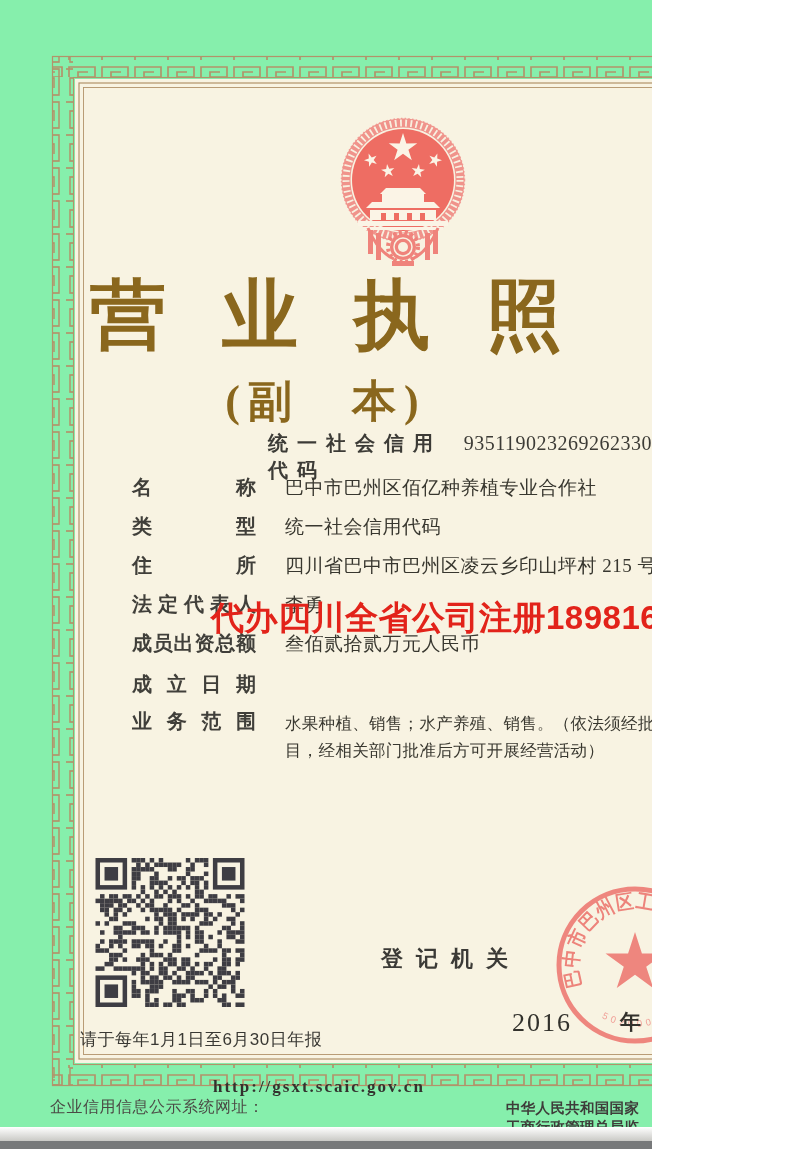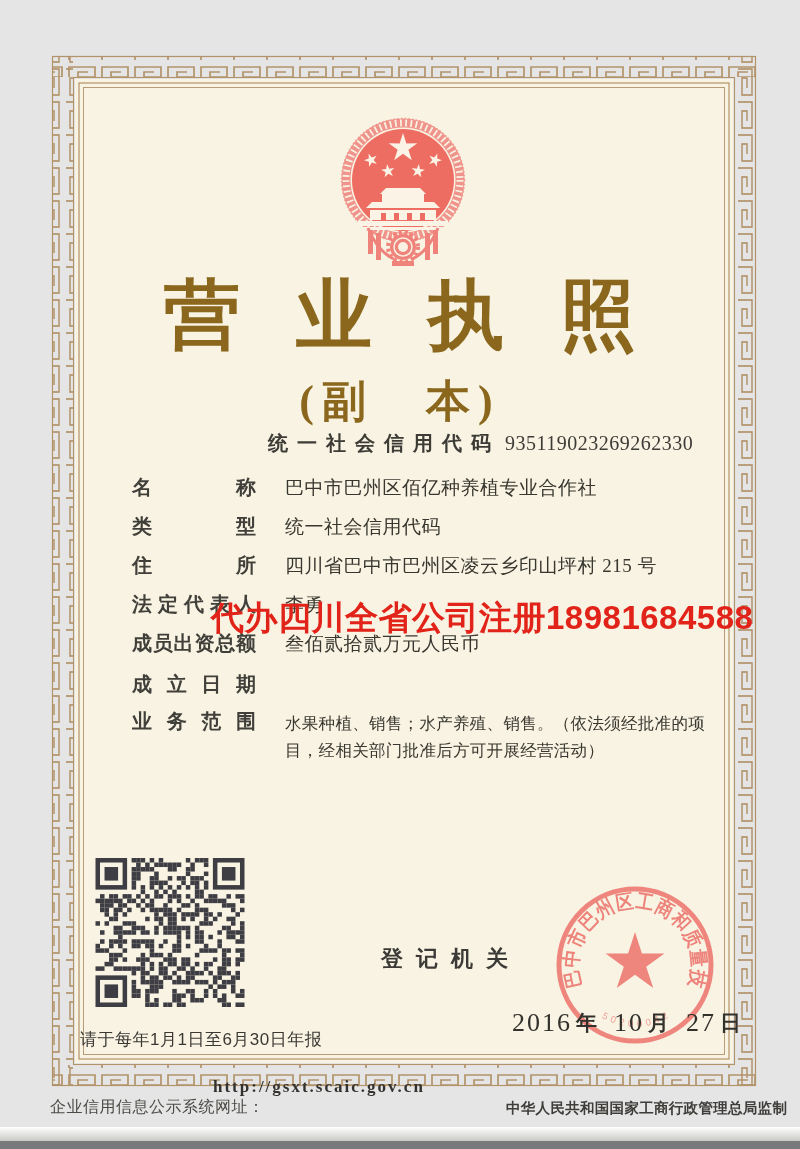--- a/index.html
+++ b/index.html
@@ -1,17 +1,17 @@
 <!DOCTYPE html>
 <html><head>
 <meta charset="utf-8">
 <style>
   html,body{margin:0;padding:0;}
   .page{
-    position:relative;width:800px;height:1149px;background:#e5e5e5;
+    position:relative;width:652px;height:1149px;background:#86efac;
     font-family:"Liberation Serif", serif;overflow:hidden;
     color:#3a3934;
   }
   .abs{position:absolute;}
   svg{display:block;}
 
   
   .doc-title{
     left:0;right:0;top:272px;text-align:center;
     font-size:76px;font-weight:700;color:#8a671d;
@@ -48,21 +48,21 @@
     font-family:"Liberation Sans", sans-serif;font-weight:700;
     font-size:33px;color:#e2231a;letter-spacing:0.5px;
   }
 
   
   .reg-label{
     left:381px;top:944px;font-family:"Liberation Sans", sans-serif;
     font-weight:700;font-size:22px;letter-spacing:13px;color:#3b3a36;
   }
   .reg-date{left:512px;top:1008px;display:flex;align-items:baseline;z-index:12;}
-  .d-group{display:flex;align-items:center;margin-right:17px;}
+  .d-group{display:flex;align-items:flex-start;margin-right:17px;gap:44px;}
   .d-group:last-child{margin-right:0;}
   .d-num{font-size:26px;letter-spacing:2px;color:#32312c;}
   .d-unit{font-size:21px;font-weight:700;font-family:"Liberation Sans", sans-serif;margin-left:4px;color:#32312c;}
   .annual-note{
     left:80px;top:1028px;font-family:"Liberation Sans", sans-serif;
     font-weight:400;font-size:17px;letter-spacing:0.5px;color:#393833;
   }
   .gov-url{
     left:213px;top:1077px;z-index:15;font-weight:600;
     font-size:17px;letter-spacing:2px;color:#33322e;

